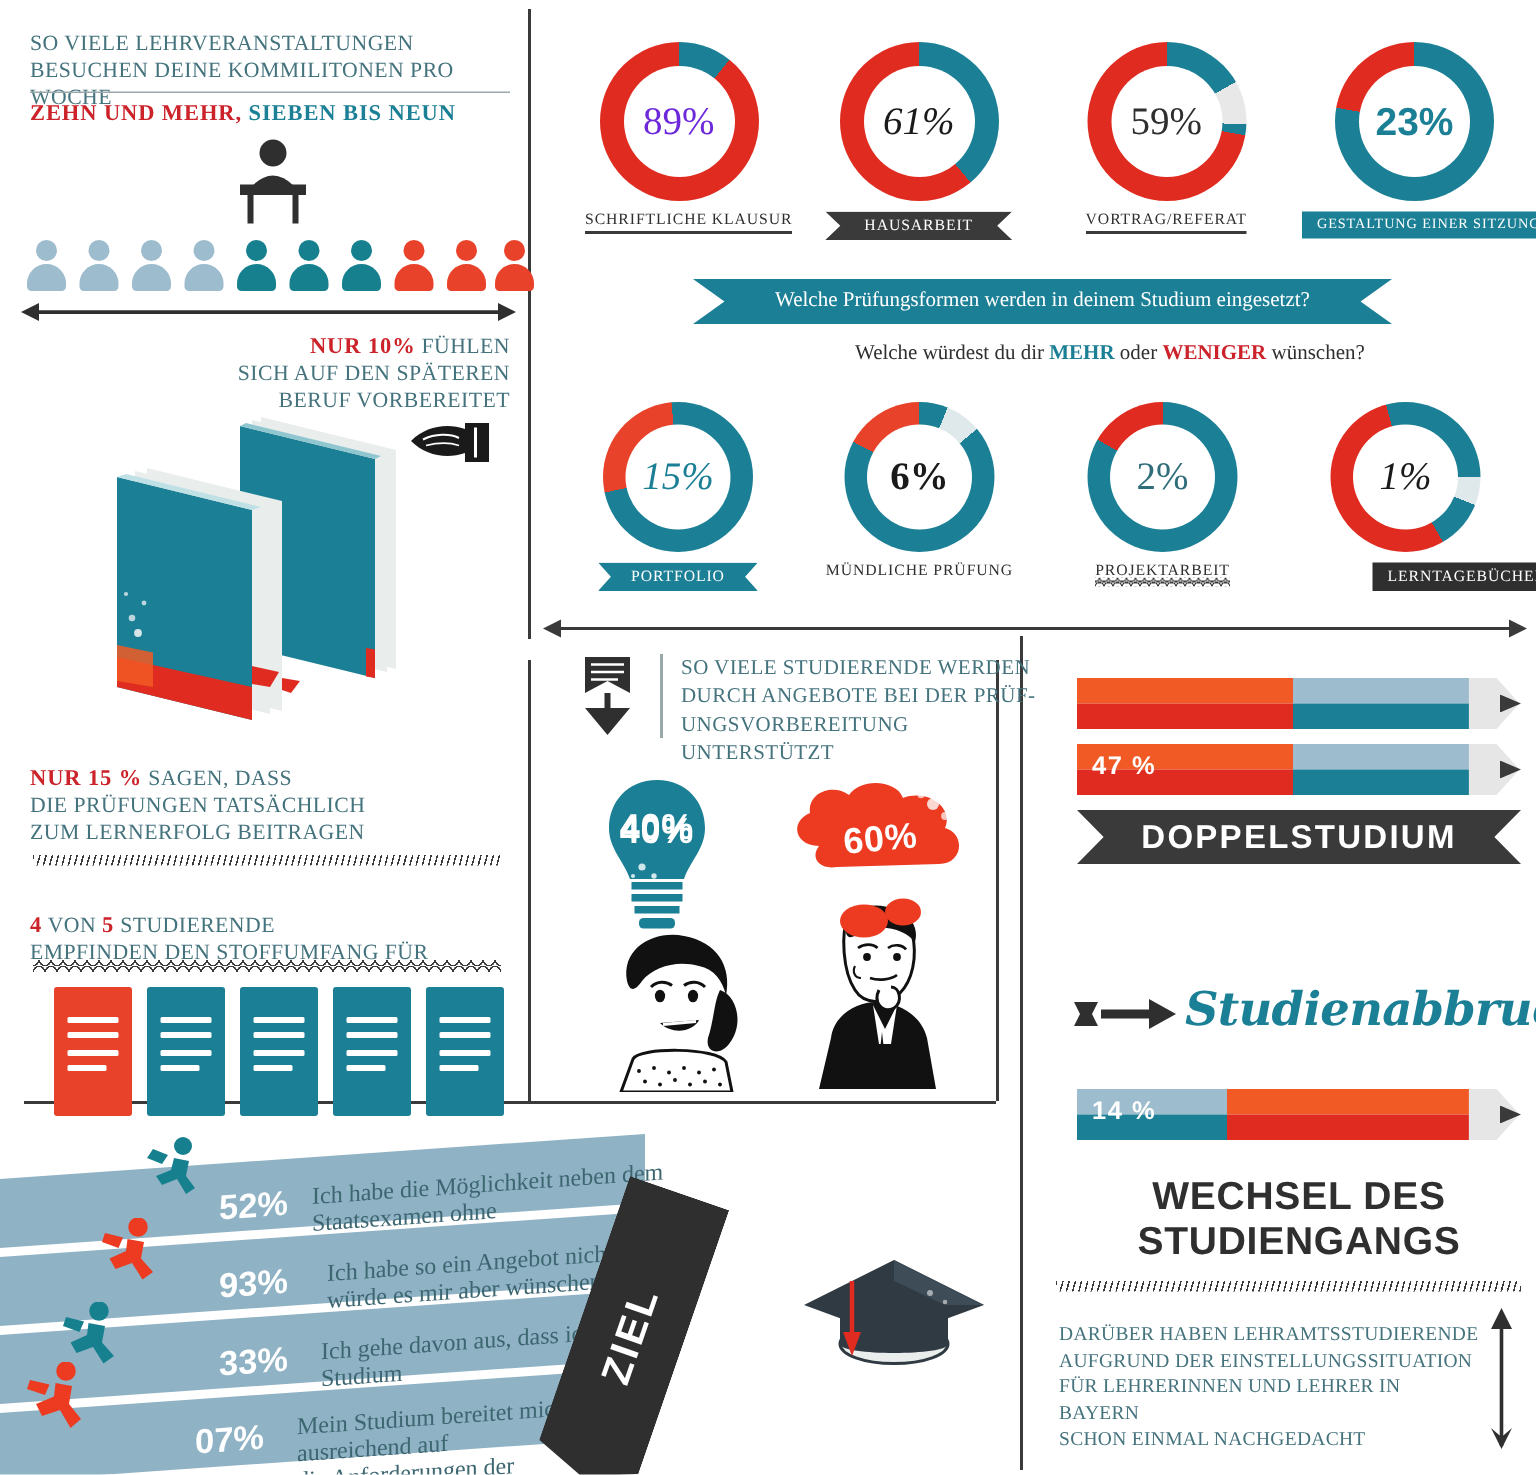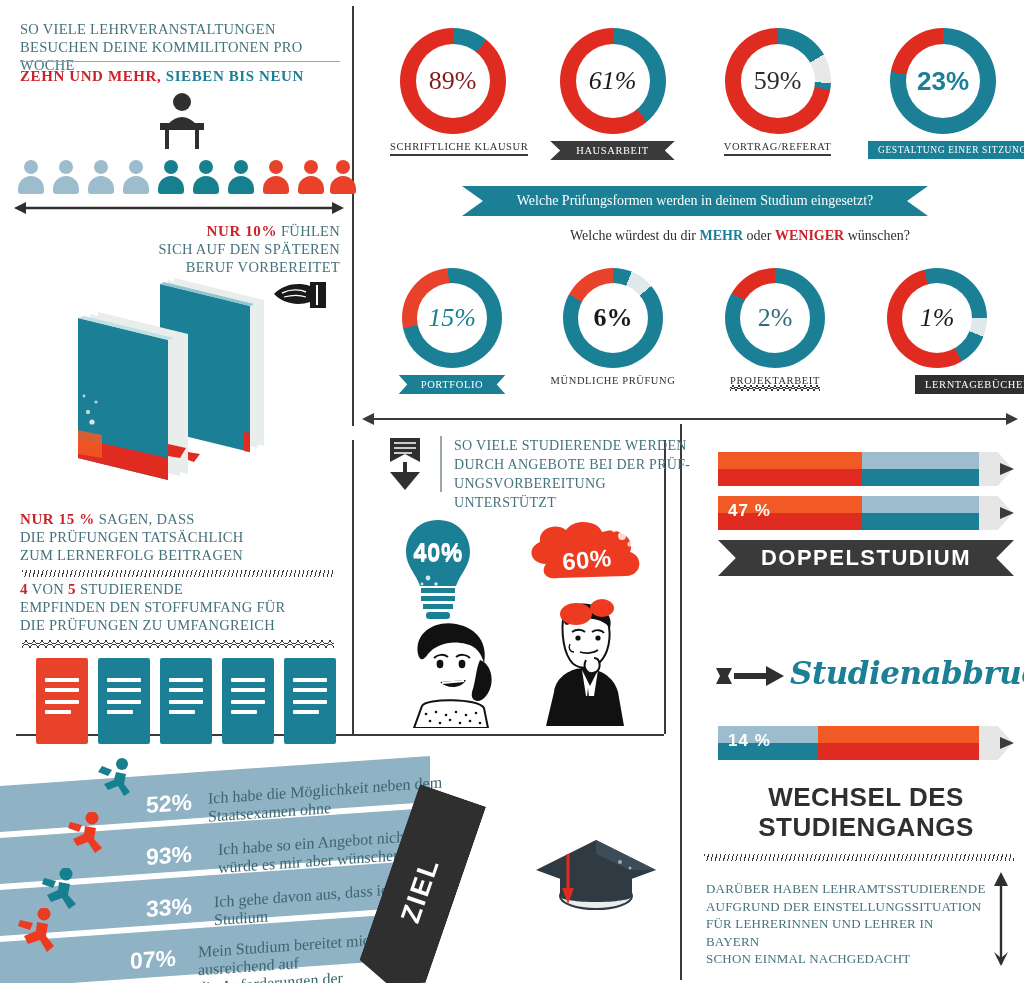--- a/index.html
+++ b/index.html
@@ -291,29 +291,28 @@
   <div class="abs head-serif" style="left:20px;top:510px;width:320px;">
     <div>
       <span class="head-bold red">NUR 15 %</span>
       <span>SAGEN, DASS</span>
     </div>
     <div>DIE PRÜFUNGEN TATSÄCHLICH</div>
     <div>ZUM LERNERFOLG BEITRAGEN</div>
   </div>
   <div class="abs hatch" style="left:22px;top:570px;width:312px;"></div>
 
-  <div class="abs head-serif" style="left:20px;top:580px;width:330px;">
+  <div class="abs head-serif" style="left:20px;top:608px;width:330px;">
     <div>
       <span class="head-bold red">4</span>
       <span>VON</span>
       <span class="head-bold red">5</span>
       <span>STUDIERENDE</span>
     </div>
     <div>EMPFINDEN DEN STOFFUMFANG FÜR</div>
-    <div>DIE PRÜFUNGEN ZU UMFANGREICH</div>
   </div>
   <div class="abs wavy" style="left:22px;top:640px;width:312px;"></div>
 
   <div class="abs" style="left:36px;top:658px;width:300px;height:90px;">
     <div class="sheet" style="left:0;background:#e8432a;">
       <div class="ln" style="top:20px;width:34px;"></div>
         <div class="ln" style="top:30px;width:34px;"></div>
       <div class="ln" style="top:42px;width:34px;"></div>
         <div class="ln" style="top:52px;width:26px;"></div>
     </div>
@@ -339,21 +338,21 @@
       <div class="ln" style="top:20px;width:34px;"></div>
         <div class="ln" style="top:30px;width:34px;"></div>
       <div class="ln" style="top:42px;width:34px;"></div>
         <div class="ln" style="top:52px;width:26px;"></div>
     </div>
   </div>
 
   <div class="donut-wrap" style="left:390px;top:28px;width:125px;">
     <div class="donut" style="width:106px;height:106px;margin:0 auto;background:conic-gradient(#1b7f95 0deg 39deg,#e02b20 39deg 360deg);">
       <div class="hole" style="width:74px;height:74px;">
-        <span class="val" style="color:#7f1d1d">89%</span>
+        <span class="val" style="color:#6d28d9">89%</span>
       </div>
     </div>
     <div class="lab">
       <span class="lab-underline">SCHRIFTLICHE KLAUSUR</span>
     </div>
   </div>
 
   <div class="donut-wrap" style="left:545px;top:28px;width:135px;">
     <div class="donut" style="width:106px;height:106px;margin:0 auto;background:conic-gradient(#1b7f95 0deg 140deg,#e02b20 140deg 360deg);">
       <div class="hole" style="width:74px;height:74px;">

